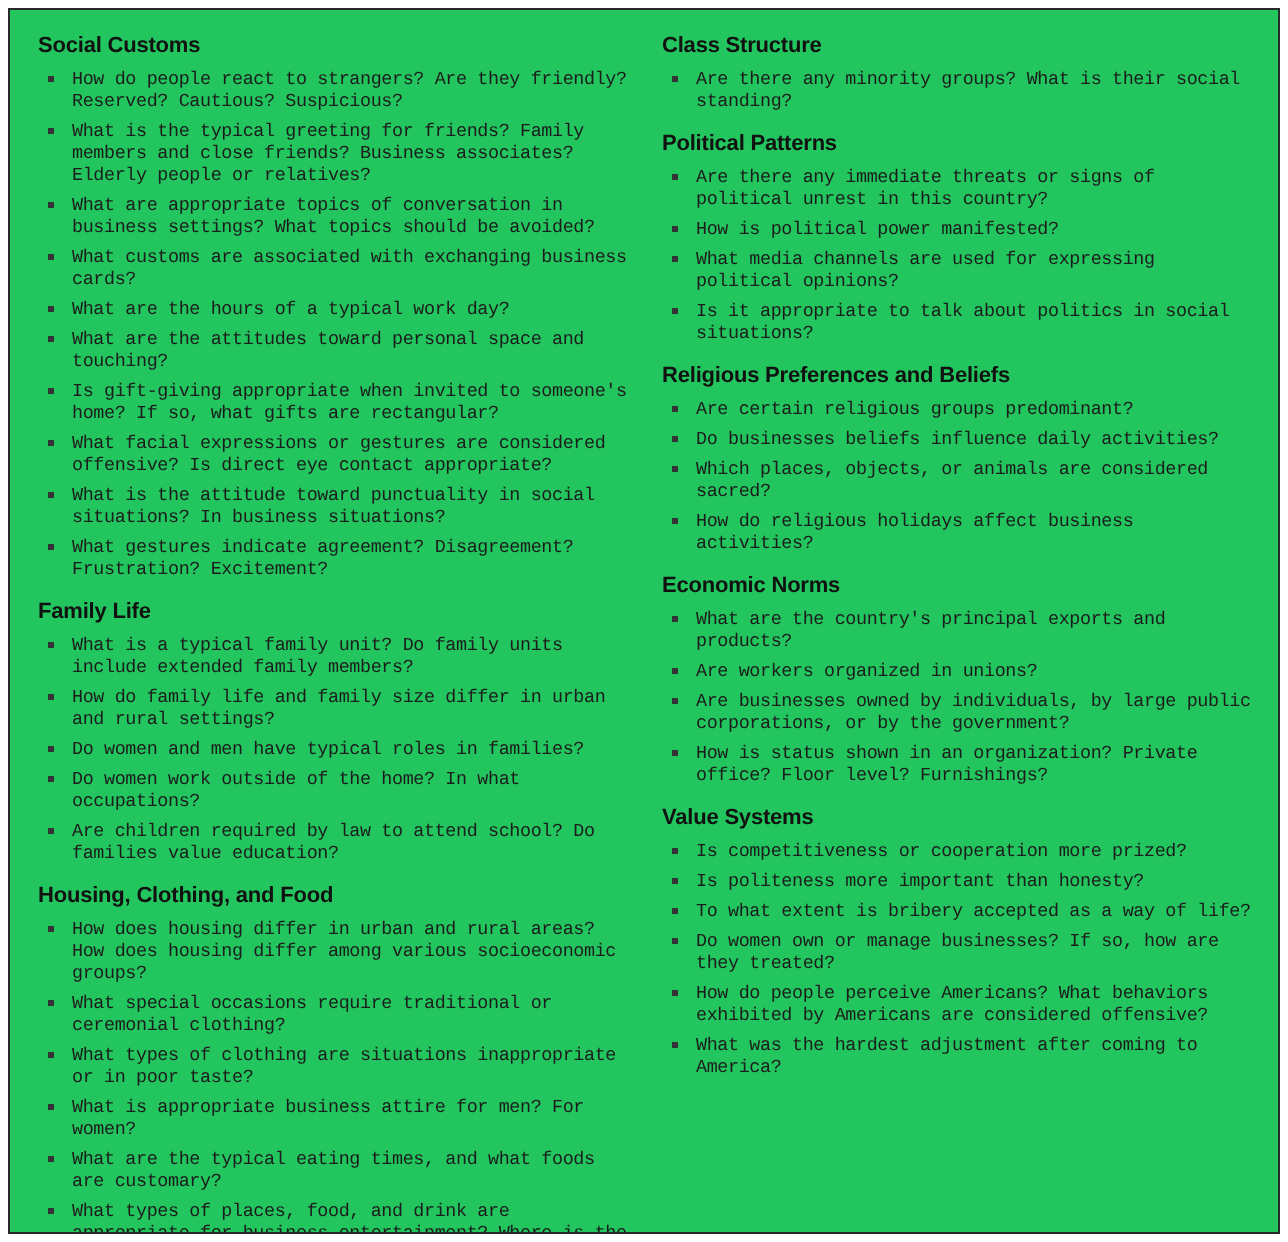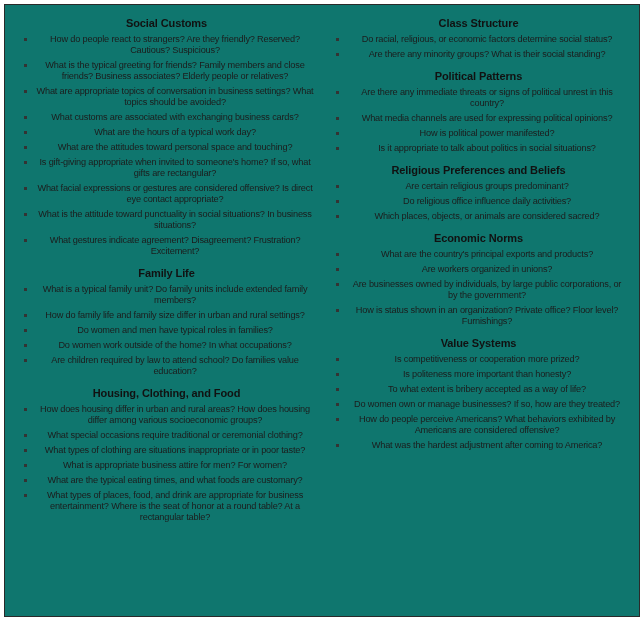--- a/index.html
+++ b/index.html
@@ -41,33 +41,34 @@
     list-style: none;
   }
   .question-item {
     position: relative;
     padding-left: 17px;
     font-size: 9.2px;
     line-height: 11px;
     letter-spacing: -0.18px;
     color: #1c1c1c;
     margin-bottom: 4px;
+    font-family: Liberation Mono, monospace;
   }
   .bullet {
     position: absolute;
     left: 5px; top: 4px;
     width: 2.6px; height: 2.6px;
     background: #333333;
     display: inline-block;
   }
 </style>
 </head>
 <body style="color: rgb(28, 28, 28);">
 
-<div class="page" style="border-color: rgb(42, 42, 42); background: #0f766e; text-align: center;">
+<div class="page" style="border-color: rgb(42, 42, 42); background: #22c55e;">
   <div class="columns">
     <div class="col" id="col-left">
   <section class="section">
     <h2 class="section-title">Social Customs</h2>
     <ul class="question-list">
   <li class="question-item">
     <span class="bullet"></span>
     <span class="question-text">How do people react to strangers? Are they friendly? Reserved? Cautious? Suspicious?</span>
   </li>
 
@@ -183,73 +184,76 @@
 </ul>
   </section>
 </div>
     <div class="col" id="col-right">
   <section class="section">
     <h2 class="section-title">Class Structure</h2>
     <ul class="question-list">
 
   <li class="question-item">
     <span class="bullet"></span>
-    <span class="question-text">Do racial, religious, or economic factors determine social status?</span>
   </li>
 
   <li class="question-item">
     <span class="bullet"></span>
     <span class="question-text">Are there any minority groups? What is their social standing?</span>
   </li>
 </ul>
   </section>
 
   <section class="section">
     <h2 class="section-title">Political Patterns</h2>
     <ul class="question-list">
   <li class="question-item">
     <span class="bullet"></span>
     <span class="question-text">Are there any immediate threats or signs of political unrest in this country?</span>
   </li>
 
   <li class="question-item">
     <span class="bullet"></span>
+    <span class="question-text">How is political power manifested?</span>
+  </li>
+
+  <li class="question-item">
+    <span class="bullet"></span>
     <span class="question-text">What media channels are used for expressing political opinions?</span>
   </li>
 
   <li class="question-item">
     <span class="bullet"></span>
-    <span class="question-text">How is political power manifested?</span>
-  </li>
-
-  <li class="question-item">
-    <span class="bullet"></span>
     <span class="question-text">Is it appropriate to talk about politics in social situations?</span>
   </li>
 </ul>
   </section>
 
   <section class="section">
     <h2 class="section-title">Religious Preferences and Beliefs</h2>
     <ul class="question-list">
   <li class="question-item">
     <span class="bullet"></span>
     <span class="question-text">Are certain religious groups predominant?</span>
   </li>
 
   <li class="question-item">
     <span class="bullet"></span>
-    <span class="question-text">Do religious office influence daily activities?</span>
+    <span class="question-text">Do businesses beliefs influence daily activities?</span>
   </li>
 
   <li class="question-item">
     <span class="bullet"></span>
     <span class="question-text">Which places, objects, or animals are considered sacred?</span>
   </li>
 
+  <li class="question-item">
+    <span class="bullet"></span>
+    <span class="question-text">How do religious holidays affect business activities?</span>
+  </li>
 </ul>
   </section>
 
   <section class="section">
     <h2 class="section-title">Economic Norms</h2>
     <ul class="question-list">
   <li class="question-item">
     <span class="bullet"></span>
     <span class="question-text">What are the country's principal exports and products?</span>
   </li>

